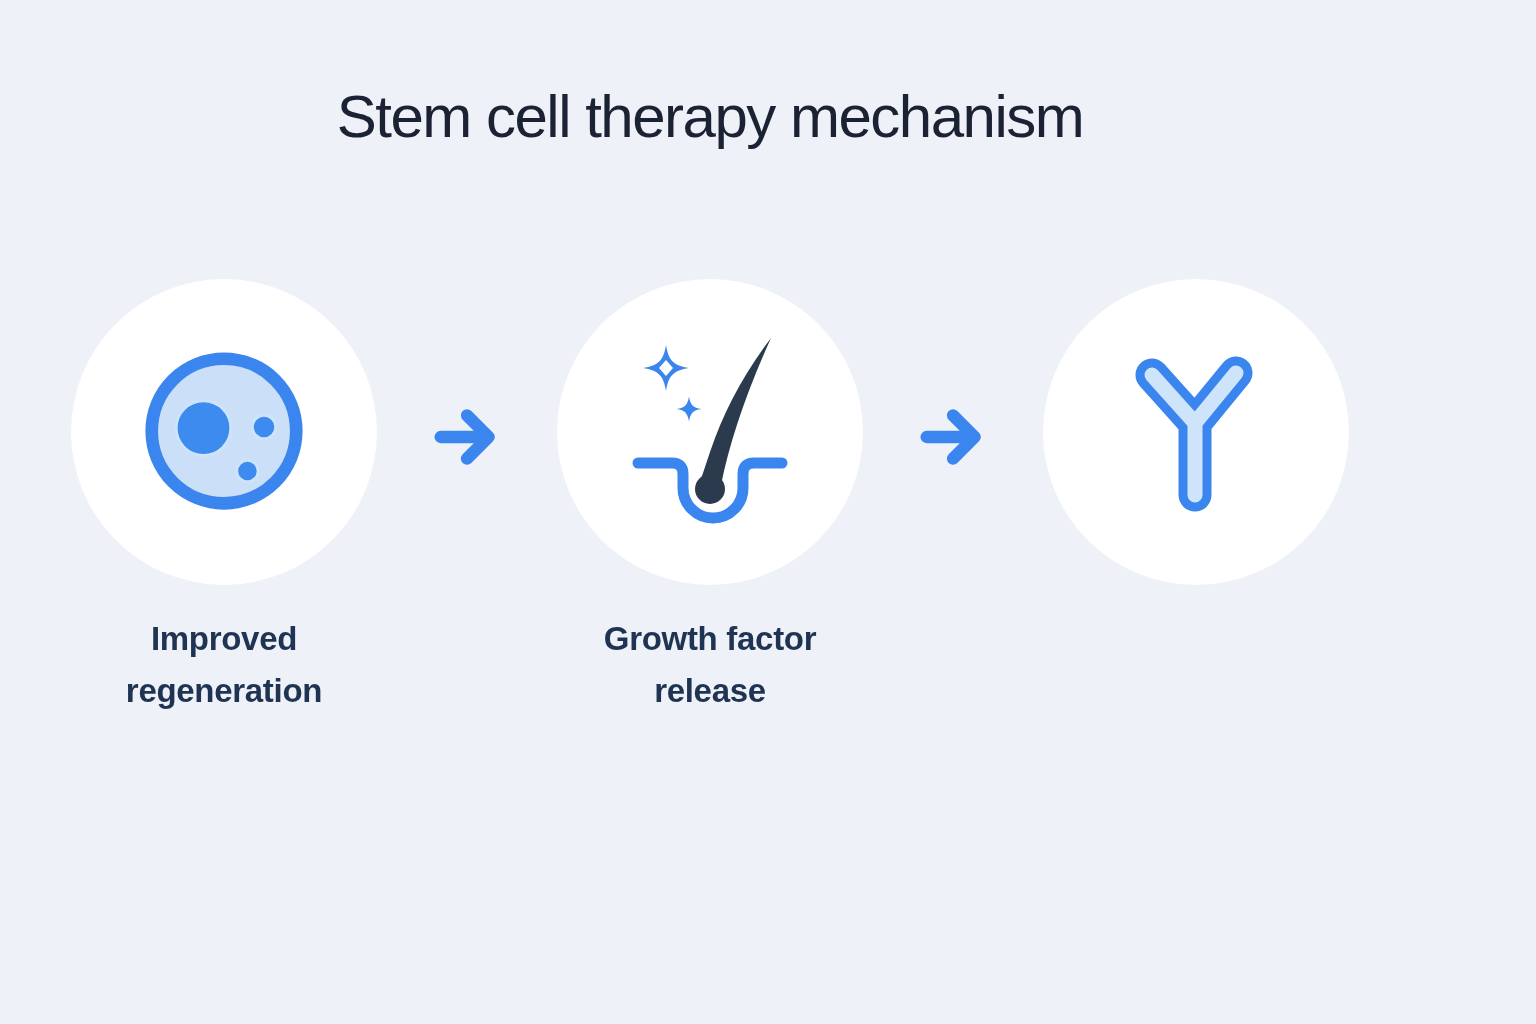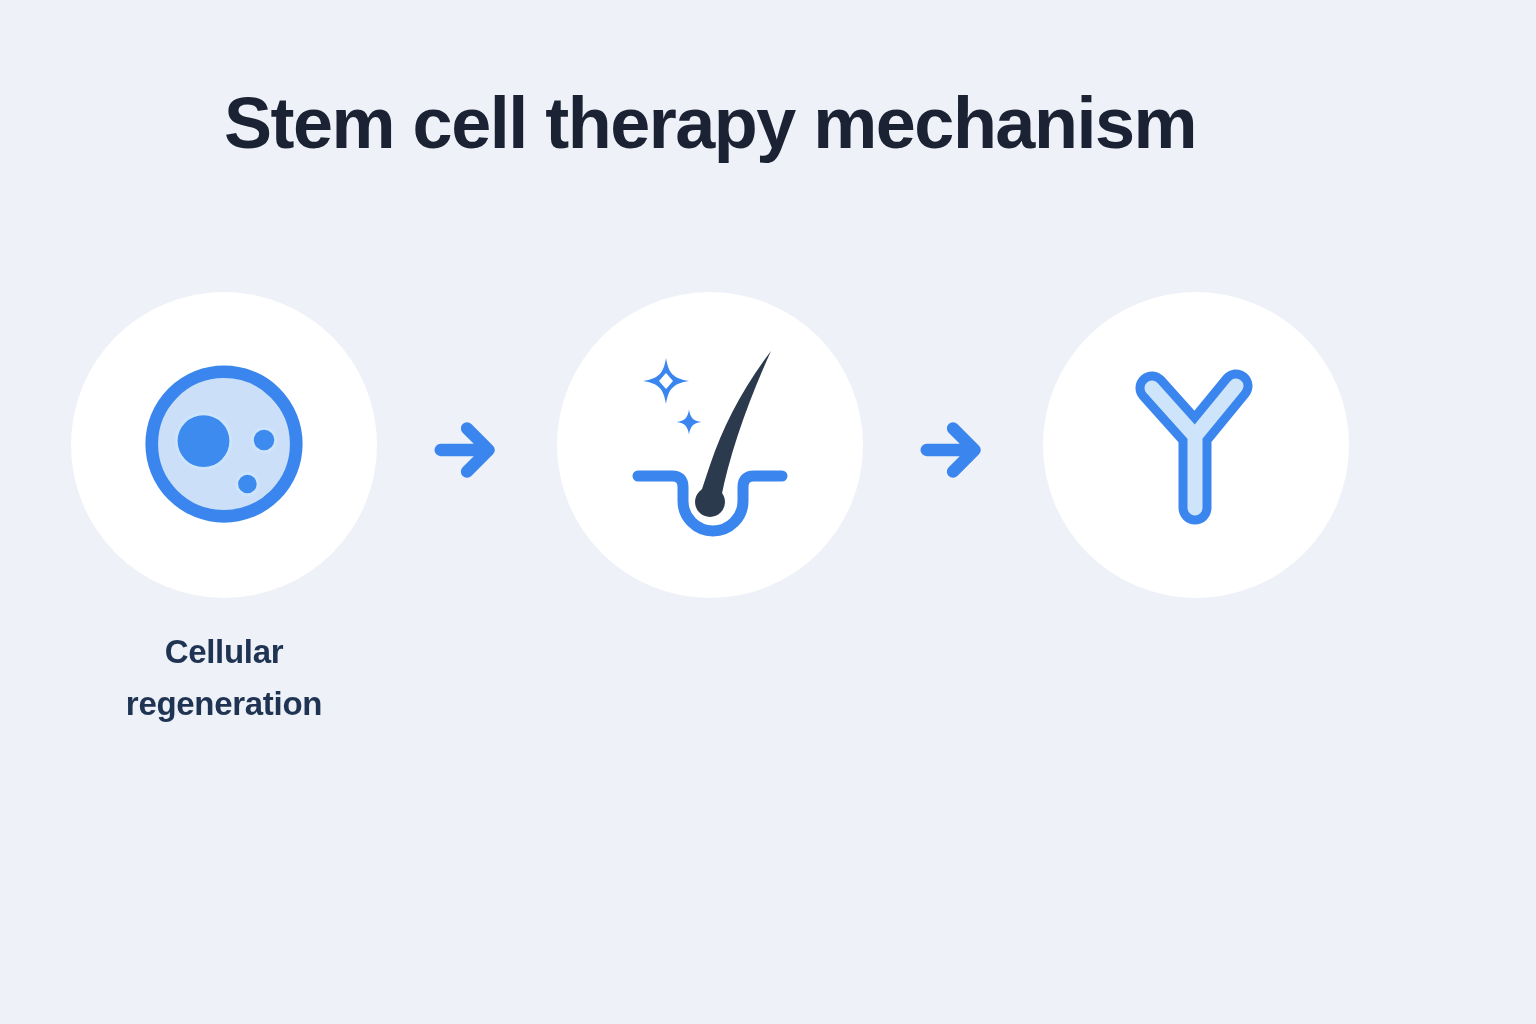--- a/index.html
+++ b/index.html
@@ -6,22 +6,22 @@
   html, body { width: 1536px; height: 1024px; }
   body {
     background: var(--background, #eef1f7);
     font-family: "Liberation Sans", sans-serif;
     overflow: hidden;
   }
   .content { width: 1420px; }
   .title {
     padding-top: 82px;
     text-align: center;
-    font-size: 72px;
-    font-weight: 700;
+    font-size: 60px;
+    font-weight: 400;
     letter-spacing: -1.5px;
     color: var(--title-text, #1a2233);
   }
   .row {
     margin-top: 128px;
     display: flex;
     justify-content: center;
     align-items: flex-start;
   }
   .step { width: 306px; display: flex; flex-direction: column; align-items: center; }
@@ -66,21 +66,21 @@
 
     <div class="step">
       <div class="circle">
         <svg width="166" height="166" viewBox="0 0 170 170" aria-hidden="true">
           <circle cx="85" cy="84" r="74" class="fill-cell stroke-accent" stroke-width="13"></circle>
           <circle cx="64" cy="81" r="28" class="fill-nucleus stroke-light" stroke-width="3"></circle>
           <circle cx="126" cy="80" r="12" class="fill-nucleus stroke-light" stroke-width="3"></circle>
           <circle cx="109" cy="125" r="11" class="fill-nucleus stroke-light" stroke-width="3"></circle>
         </svg>
       </div>
-      <div class="step-label">Cellular regeneration</div>
+      <div class="step-label">Improved regeneration</div>
     </div>
 
     <div class="arrow-wrap">
       <svg width="66" height="68" viewBox="0 0 70 72" aria-hidden="true">
         <path d="M7 36 H49 M35 13 L58 36 L35 59" fill="none" class="stroke-accent" stroke-width="13" stroke-linecap="round" stroke-linejoin="round"></path>
       </svg>
     </div>
 
     <div class="step">
       <div class="circle">
@@ -89,20 +89,21 @@
           <path transform="translate(36,36)" fill-rule="evenodd" class="fill-accent" d="M0 -23 C 2.5 -7.5, 7.5 -2.5, 23 0 C 7.5 2.5, 2.5 7.5, 0 23 C -2.5 7.5, -7.5 2.5, -23 0 C -7.5 -2.5, -2.5 -7.5, 0 -23 Z M0 -8 L 7 0 L 0 8 L -7 0 Z"></path>
 
           <path transform="translate(59,77)" class="fill-accent" d="M0 -12.5 C 1.4 -4, 4 -1.4, 12.5 0 C 4 1.4, 1.4 4, 0 12.5 C -1.4 4, -4 1.4, -12.5 0 C -4 -1.4, -1.4 -4, 0 -12.5 Z"></path>
 
           <path d="M8 131 H42 Q53 131 53 142 V156 A30 30 0 0 0 113 156 V142 Q113 131 124 131 H152" fill="none" class="stroke-accent" stroke-width="11" stroke-linecap="round" stroke-linejoin="round"></path>
 
           <path class="fill-navy" d="M141 6 Q100 60 80 120 L70 150 L91 153 Q104 88 141 6 Z"></path>
           <circle cx="80" cy="157" r="15" class="fill-navy"></circle>
         </svg>
       </div>
+      <div class="step-label">Growth factor release</div>
     </div>
 
     <div class="arrow-wrap">
       <svg width="66" height="68" viewBox="0 0 70 72" aria-hidden="true">
         <path d="M7 36 H49 M35 13 L58 36 L35 59" fill="none" class="stroke-accent" stroke-width="13" stroke-linecap="round" stroke-linejoin="round"></path>
       </svg>
     </div>
 
     <div class="step">
       <div class="circle">

